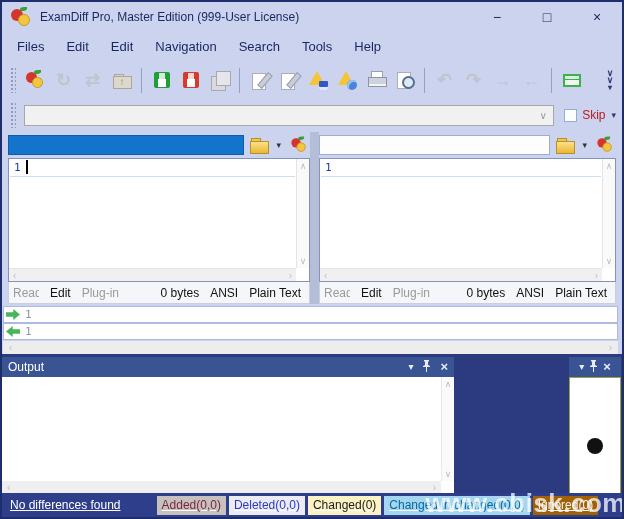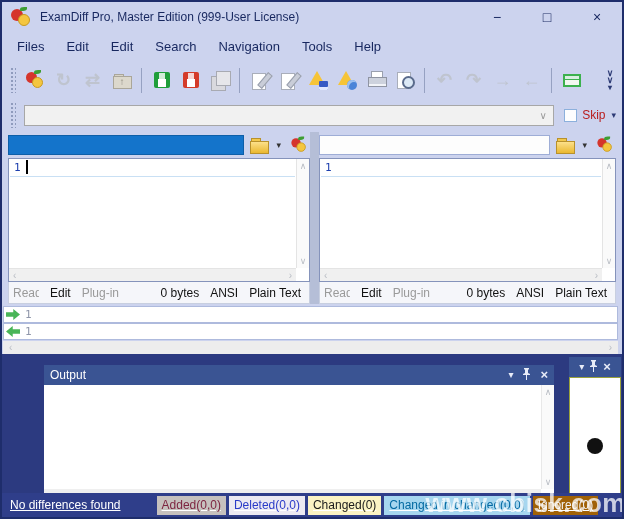--- a/index.html
+++ b/index.html
@@ -185,21 +185,21 @@
   
   .bottom-zone { position:absolute; top:352px; left:0; right:0; bottom:0;
     background:#2c3a80; }
   .panel-header { height:20px; background:#3a5493; display:flex;
     align-items:center; color:#fff; font-size:12px; padding:0 6px; }
   .panel-header .ph-title { flex:1; }
   .ph-icons { display:flex; align-items:center; gap:9px; margin-left:auto; }
   .ph-icon { color:#e8ecf8; font-size:10px; line-height:10px; }
   .ph-close { font-size:13px; font-weight:bold; }
 
-  .output-panel { position:absolute; left:0; top:11px; width:552px; height:137px;padding-left:42px; }
+  .output-panel { position:absolute; left:0; top:3px; width:452px; height:137px; }
   .output-body { position:relative; height:117px; background:#fff; }
   .output-vscroll { position:absolute; top:0; right:0; bottom:13px; width:13px;
     background:#fafafa; border-left:1px solid #e8e8e8; display:flex;
     flex-direction:column; justify-content:space-between; align-items:center;
     color:#b9bdc4; font-size:9px; padding:2px 0; }
   .output-hscroll { position:absolute; left:0; right:13px; bottom:0;
     height:13px; background:#efefef; display:flex;
     justify-content:space-between; align-items:center; color:#b9bdc4;
     font-size:10px; padding:0 5px; }
 
@@ -238,22 +238,22 @@
       <span class="win-btn">−</span>
       <span class="win-btn">□</span>
       <span class="win-btn">×</span>
     </span>
   </div>
 
   <div class="menubar">
     <span class="menu-item">Files</span>
     <span class="menu-item">Edit</span>
     <span class="menu-item">Edit</span>
+    <span class="menu-item">Navigation</span>
     <span class="menu-item">Search</span>
-    <span class="menu-item">Navigation</span>
     <span class="menu-item">Tools</span>
     <span class="menu-item">Help</span>
   </div>
 
   <div class="toolbar">
     <span class="grip"></span>
     <span id="toolbar-buttons" style="display:flex;align-items:center;">
         <span class="tbtn">
           <i class="ic ic-compare">
             <span class="apple"></span>

